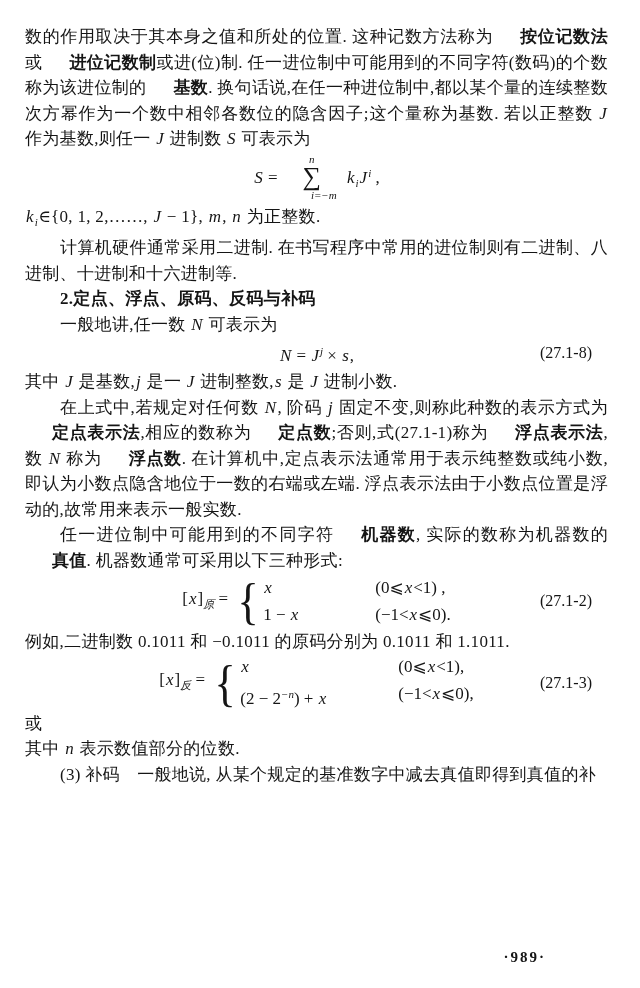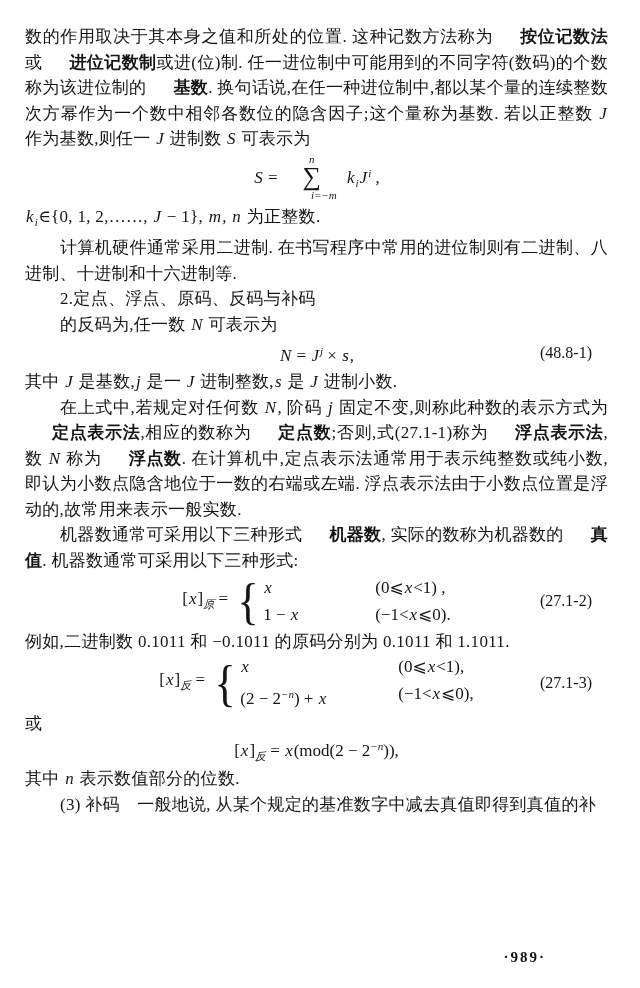--- a/index.html
+++ b/index.html
@@ -17,21 +17,21 @@
     width: 583px;
   }
   p.line {
     margin: 0;
     font-size: 17px;
     line-height: 25.5px;
     text-align: justify;
     letter-spacing: 0.3px;
   }
   .indent { text-indent: 35px; }
-  .heading { font-weight: normal; }
+  .heading { font-weight: bold; }
   
   .b   { font-weight: bold; padding-left: 27px; }
   .var { font-style: italic; padding: 0 1px; }
   .sub { font-size: 11px; vertical-align: -4px; font-style: italic; }
   .sup { font-size: 11px; vertical-align: 6px;  font-style: italic; }
   
   .formula {
     position: relative;
     display: flex;
     justify-content: center;
@@ -99,33 +99,33 @@
     </span>
     <span class="fx"><span class="var"> k</span><span class="sub">i</span><span class="var">J</span><span class="sup">i</span><span> ,</span></span>
   </div>
 
   <p class="line"><span class="var">k</span><span class="sub">i</span><span>∈{0, 1, 2,……, </span><span class="var">J</span><span> − 1}, </span><span class="var">m</span><span>, </span><span class="var">n</span><span> 为正整数.</span></p>
 
   <p class="line indent"><span>计算机硬件通常采用二进制. 在书写程序中常用的进位制则有二进制、八进制、十进制和十六进制等.</span></p>
 
   <p class="line indent heading">2.定点、浮点、原码、反码与补码</p>
 
-  <p class="line indent"><span>的反码为,任一数 </span><span class="var">N</span><span> 可表示为</span></p>
+  <p class="line indent"><span>一般地讲,任一数 </span><span class="var">N</span><span> 可表示为</span></p>
 
   <div class="formula f-line">
     <span class="fx"><span class="var">N</span><span> = </span><span class="var">J</span><span class="sup">j</span><span> × </span><span class="var">s</span><span>,</span></span>
-    <span class="eqnum">(48.8-1)</span>
+    <span class="eqnum">(27.1-8)</span>
   </div>
 
   <p class="line"><span>其中 </span><span class="var">J</span><span> 是基数,</span><span class="var">j</span><span> 是一 </span><span class="var">J</span><span> 进制整数,</span><span class="var">s</span><span> 是 </span><span class="var">J</span><span> 进制小数.</span></p>
 
   <p class="line indent"><span>在上式中,若规定对任何数 </span><span class="var">N</span><span>, 阶码 </span><span class="var">j</span><span> 固定不变,则称此种数的表示方式为</span><span class="b">定点表示法</span><span>,相应的数称为</span><span class="b">定点数</span><span>;否则,式(27.1-1)称为</span><span class="b">浮点表示法</span><span>,数 </span><span class="var">N</span><span> 称为</span><span class="b">浮点数</span><span>. 在计算机中,定点表示法通常用于表示纯整数或纯小数,即认为小数点隐含地位于一数的右端或左端. 浮点表示法由于小数点位置是浮动的,故常用来表示一般实数.</span></p>
 
 
-  <p class="line indent"><span>机器数通常可采用以下三种形式</span><span class="b">机器数</span><span>, 实际的数称为机器数的</span><span class="b">真值</span><span>. 机器数通常可采用以下三种形式:</span></p>
+  <p class="line indent"><span>任一进位制中可能用到的不同字符</span><span class="b">机器数</span><span>, 实际的数称为机器数的</span><span class="b">真值</span><span>. 机器数通常可采用以下三种形式:</span></p>
 
 
   <div class="formula f-cases">
     <span class="fx"><span>[</span><span class="var">x</span><span>]</span><span class="sub">原</span><span> = </span></span>
     <span class="brace">{</span>
     <span class="cases">
       <span class="cases-row">
         <span class="fx ce w-narrow"><span class="var">x</span></span>
         <span class="fx"><span>(0⩽</span><span class="var">x</span><span>&lt;1) ,</span></span>
       </span>
@@ -151,23 +151,20 @@
       <span class="cases-row">
         <span class="fx ce w-wide"><span>(2 − 2</span><span class="sup">−n</span><span>) + </span><span class="var">x</span></span>
         <span class="fx"><span>(−1&lt;</span><span class="var">x</span><span>⩽0),</span></span>
       </span>
     </span>
     <span class="eqnum">(27.1-3)</span>
   </div>
 
   <p class="line"><span>或</span></p>
 
-  <div class="formula f-mod">
-    <span class="fx"><span>[</span><span class="var">x</span><span>]</span><span class="sub">反</span><span> = </span><span class="var">x</span><span>(mod(2 − 2</span><span class="sup">−n</span><span>)),</span></span>
-  </div>
 
   <p class="line"><span>其中 </span><span class="var">n</span><span> 表示数值部分的位数.</span></p>
 
   <p class="line indent"><span>(3) 补码　一般地说, 从某个规定的基准数字中减去真值即得到真值的补</span></p>
 
 </div>
 
 <div class="pagenum">·989·</div>
 
 </body></html>

